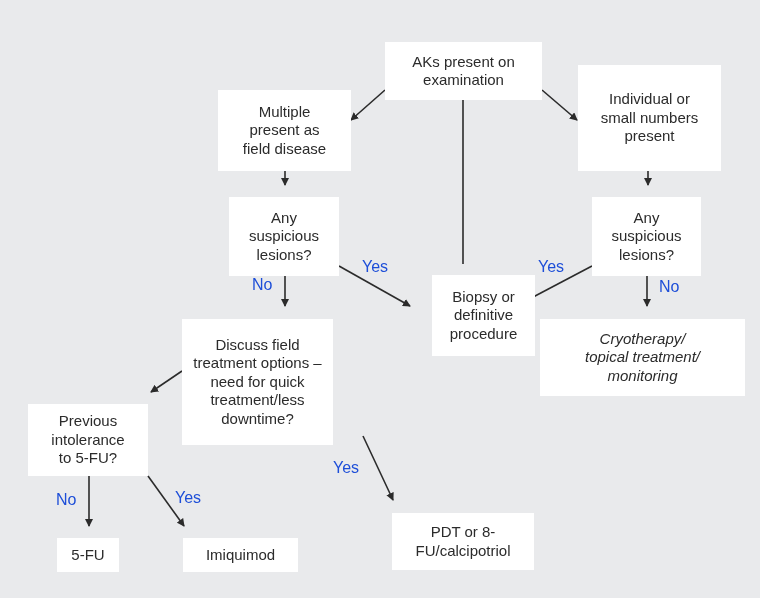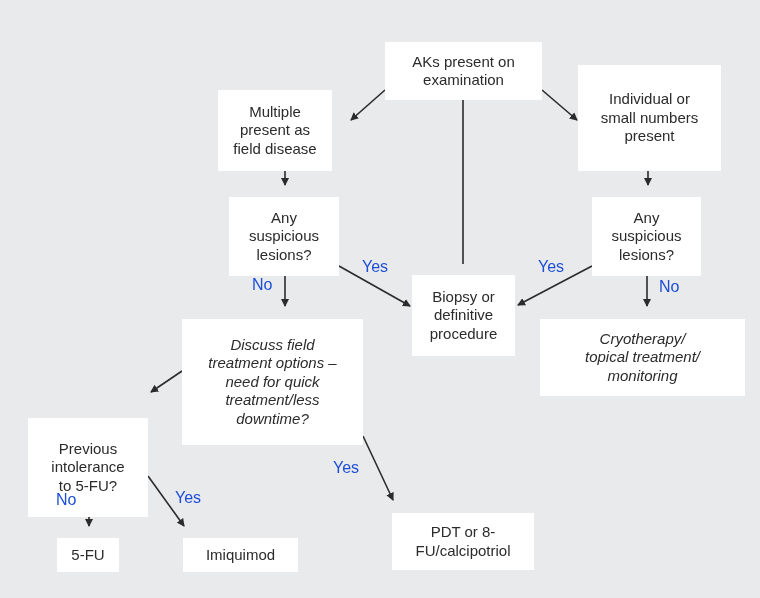--- a/index.html
+++ b/index.html
@@ -30,28 +30,28 @@
       font-size: 16px;
       line-height: 18px;
       color: #1d4ed8;
     }
     svg.edges {
       position: absolute; left: 0; top: 0;
       width: 760px; height: 598px;
       pointer-events: none;
     }
     #n-aks { left: 385px; top: 32px; width: 157px; height: 58px; }
-    #n-multiple { left: 218px; top: 80px; width: 114px; height: 81px; }
+    #n-multiple { left: 218px; top: 80px; width: 133px; height: 81px; }
     #n-individual { left: 578px; top: 55px; width: 143px; height: 106px; }
     #n-susp-left { left: 229px; top: 187px; width: 110px; height: 79px; }
     #n-susp-right { left: 592px; top: 187px; width: 109px; height: 79px; }
-    #n-biopsy { left: 412px; top: 265px; width: 103px; height: 81px; }
+    #n-biopsy { left: 432px; top: 265px; width: 103px; height: 81px; }
     #n-cryo { left: 540px; top: 309px; width: 205px; height: 77px; font-style: italic; }
-    #n-discuss { left: 182px; top: 309px; width: 181px; height: 126px; font-style: italic; }
-    #n-previous { left: 28px; top: 408px; width: 120px; height: 99px; }
+    #n-discuss { left: 182px; top: 309px; width: 151px; height: 126px; }
+    #n-previous { left: 28px; top: 394px; width: 120px; height: 72px; }
     #n-5fu { left: 57px; top: 528px; width: 62px; height: 34px; }
     #n-imiquimod { left: 183px; top: 528px; width: 115px; height: 34px; }
     #n-pdt { left: 392px; top: 503px; width: 142px; height: 57px; }
 
     #l-yes-left { left: 362px; top: 258px; }
     #l-no-left { left: 252px; top: 276px; }
     #l-yes-right { left: 538px; top: 258px; }
     #l-no-right { left: 659px; top: 278px; }
     #l-yes-pdt { left: 333px; top: 459px; }
     #l-no-5fu { left: 56px; top: 491px; }

